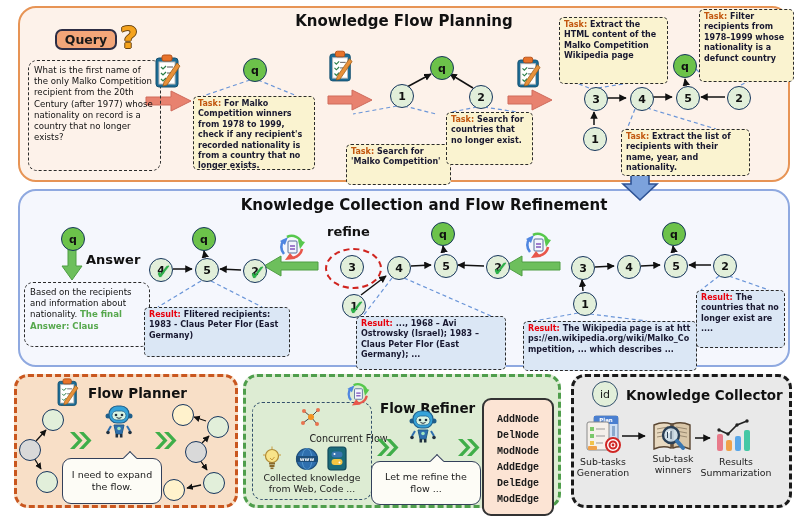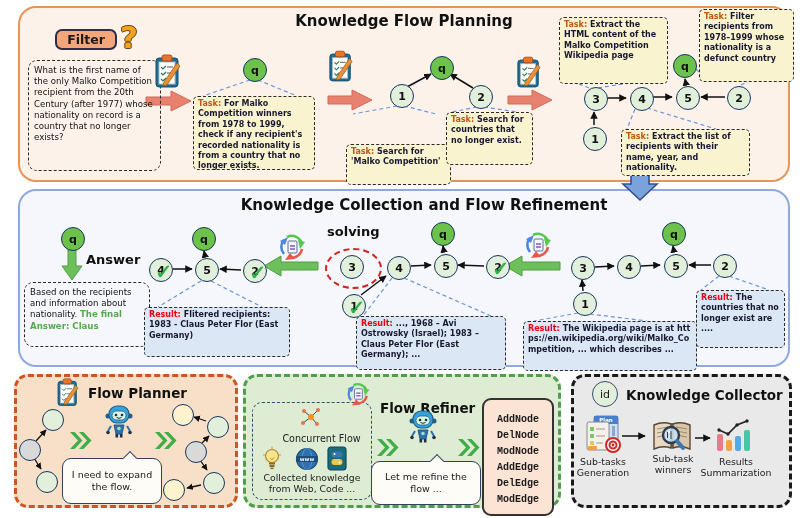--- a/index.html
+++ b/index.html
@@ -136,21 +136,21 @@
       <line x1="201" y1="485" x2="187" y2="488" marker-end="url(#ah)"></line>
     </g>
 
     <g stroke="#111" stroke-width="1.5" fill="none">
       <line x1="622" y1="436" x2="645" y2="436" marker-end="url(#ah)"></line>
       <line x1="695" y1="438" x2="710" y2="438" marker-end="url(#ah)"></line>
     </g>
   </svg>
 
   <div class="abs" style="left:55px;top:29px;width:62px;height:21px;background:#f3a679;border:2px solid #2d2d44;border-radius:7px;
-              display:flex;align-items:center;justify-content:center;font-weight:bold;font-size:12.5px;z-index:6;">Filter</div>
+              display:flex;align-items:center;justify-content:center;font-weight:bold;font-size:12.5px;z-index:6;">Query</div>
   <div class="qmark" style="left:120px;top:19px;">?</div>
   <div class="dnote" style="left:28px;top:60px;width:121px;height:101px;">What is the first name of the only Malko Competition recipient from the 20th Century (after 1977) whose nationality on record is a country that no longer exists?</div>
 
   <div class="icon" style="left:154px;top:54px;">
     <svg width="28" height="36" viewBox="0 0 28 36">
         <rect x="2" y="4" width="22" height="29" rx="3" fill="#1d6c95" stroke="#14506f"></rect>
         <rect x="5" y="8" width="16" height="22" fill="#fff" stroke="#bbb"></rect>
         <rect x="8" y="1" width="10" height="6" rx="2" fill="#e8732a" stroke="#b55017"></rect>
         <path d="M7 13 l2 2 l3 -3 M7 19 l2 2 l3 -3 M7 25 l2 2 l3 -3" stroke="#2a7d46" stroke-width="1.2" fill="none"></path>
         <line x1="13" y1="13" x2="19" y2="13" stroke="#555"></line>
@@ -236,21 +236,21 @@
       <line x1="14" y1="18" x2="19" y2="18" stroke="#8a5fc0" stroke-width="1.6"></line>
       <path d="M 8 23 A 10.5 10.5 0 0 1 8 9" stroke="#4f86e0" stroke-width="2.6"></path>
       <polygon points="4,10 12,6 9,14" fill="#4f86e0"></polygon>
       <path d="M 11 6 A 10.5 10.5 0 0 1 26 13" stroke="#57c84d" stroke-width="2.6"></path>
       <polygon points="22,9 29,11 24,18" fill="#57c84d"></polygon>
       <path d="M 26 18 A 10.5 10.5 0 0 1 12 26" stroke="#e8574b" stroke-width="2.6"></path>
       <polygon points="14,22 9,29 19,28" fill="#e8574b"></polygon>
     </svg>
   </div>
 
-  <div class="stitle" style="left:327px;top:224px;">solving</div>
+  <div class="stitle" style="left:327px;top:224px;">refine</div>
   <div class="ellipse" style="left:325px;top:248px;width:53px;height:37px;"></div>
   <div class="node q" style="left:431px;top:222px;">q</div>
   <div class="node" style="left:340px;top:255px;">3</div>
   <div class="node" style="left:387px;top:256px;">4</div>
   <div class="node" style="left:434px;top:254px;">5</div>
   <div class="node" style="left:486px;top:255px;">2</div>
   <div class="node" style="left:342px;top:294px;">1</div>
   <div class="check" style="left:348px;top:296px;">✓</div>
   <div class="check" style="left:492px;top:257px;">✓</div>
   <div class="rbox" style="left:356px;top:316px;width:140px;height:48px;">
@@ -361,21 +361,21 @@
         <line x1="12" y1="10" x2="19" y2="3" stroke="#444"></line>
       <line x1="12" y1="10" x2="4" y2="16" stroke="#444"></line>
         <line x1="12" y1="10" x2="18" y2="17" stroke="#444"></line>
       <circle cx="5" cy="4" r="2" fill="#e8734f"></circle>
         <circle cx="19" cy="3" r="2" fill="#e8734f"></circle>
       <circle cx="4" cy="16" r="2" fill="#e8734f"></circle>
         <circle cx="18" cy="17" r="2" fill="#e8734f"></circle>
       <circle cx="12" cy="10" r="3" fill="#f39322"></circle>
     </svg>
   </div>
-  <div class="steplbl" style="left:254px;top:433px;width:135px;font-size:9.6px;">Concurrent Flow</div>
+  <div class="steplbl" style="left:254px;top:433px;width:135px;font-size:9.6px;padding-left:27px;">Concurrent Flow</div>
   <div class="icon" style="left:261px;top:446px;">
     <svg width="22" height="25" viewBox="0 0 22 25">
       <line x1="11" y1="0.5" x2="11" y2="3" stroke="#c89b3c"></line>
         <line x1="2" y1="9" x2="4.5" y2="9" stroke="#c89b3c"></line>
         <line x1="17.5" y1="9" x2="20" y2="9" stroke="#c89b3c"></line>
       <circle cx="11" cy="10" r="6.5" fill="#f8e48a" stroke="#b08a34" stroke-width="1.2"></circle>
       <path d="M9 12 l2 2 l2.5 -3" stroke="#c89b3c" fill="none"></path>
       <rect x="8" y="16.5" width="6" height="2" fill="#8a6a2a"></rect>
         <rect x="8.5" y="19" width="5" height="2" fill="#8a6a2a"></rect>
         <rect x="9.5" y="21.5" width="3" height="1.6" fill="#8a6a2a"></rect>

